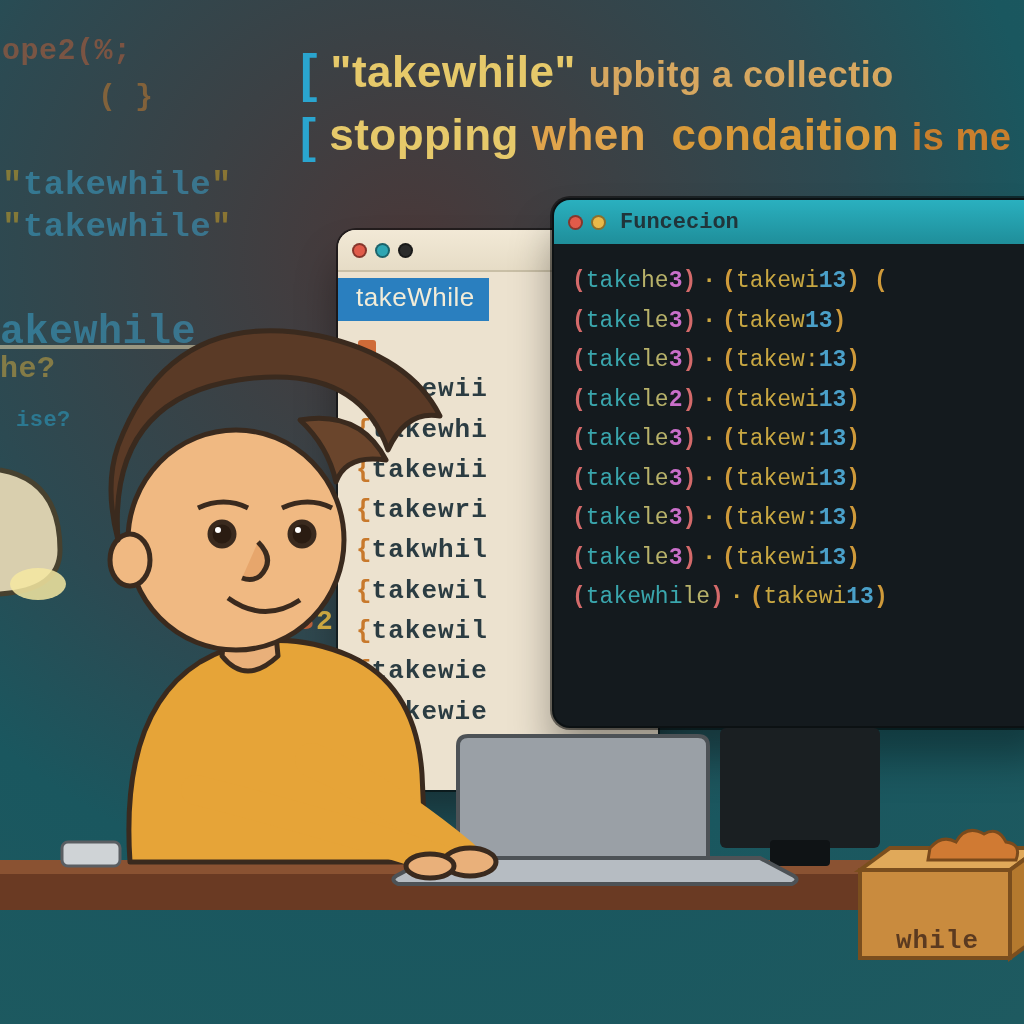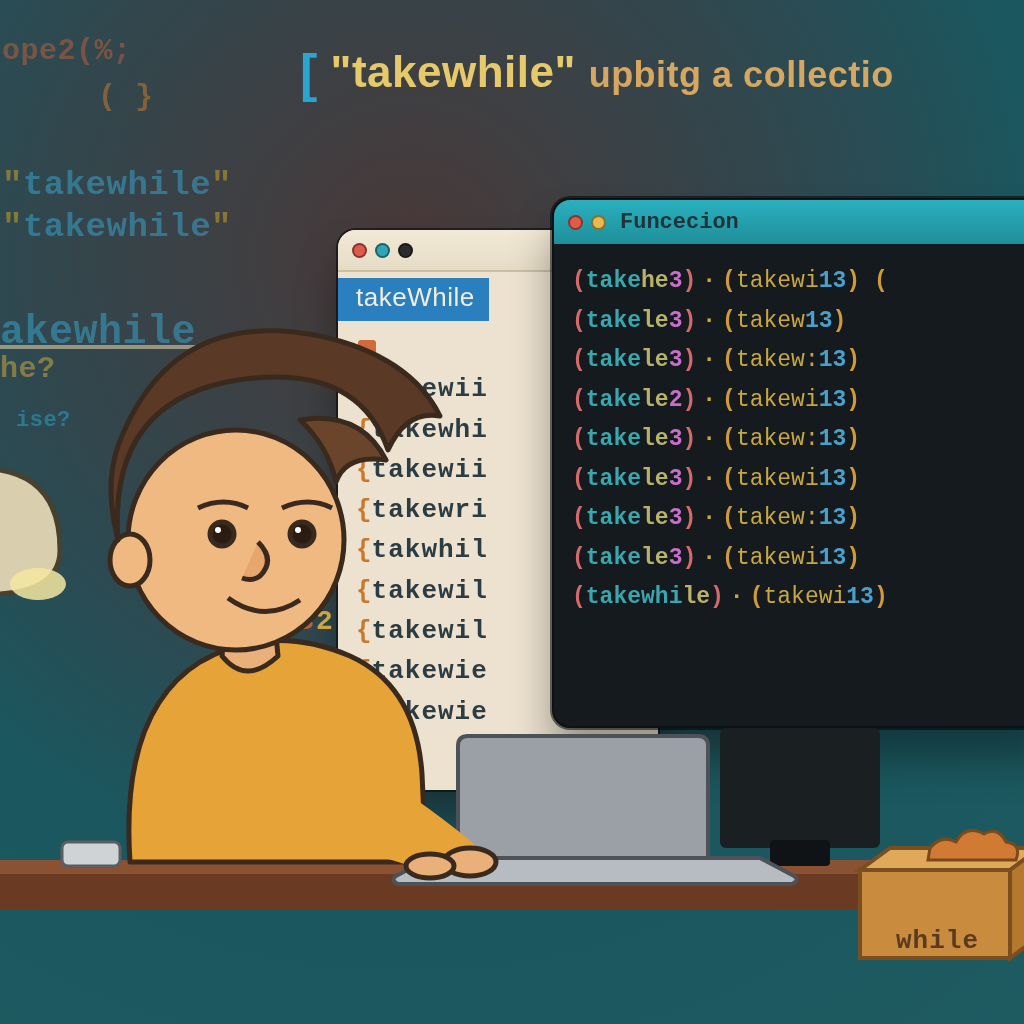--- a/index.html
+++ b/index.html
@@ -113,22 +113,22 @@
   }
   #win-right .titlebar .title { margin-left:6px; color:#20353a; }
   #win-right .body {
     padding: 18px 12px 10px 18px;
     font-family:"Courier New", monospace;
     font-size:23px;
     line-height:1.72;
     white-space:nowrap;
   }
   #win-right .p1 { color:#d46a6a; font-weight:800; }  
-  #win-right .w1 { color:#3aa6ad; font-weight:700;text-align:center; }  
-  #win-right .w1b{ color:#b8b26a; font-weight:700; }  
+  #win-right .w1 { color:#3aa6ad; font-weight:400;text-align:center; }  
+  #win-right .w1b{ color:#b8b26a; font-weight:400; }  
   #win-right .n1 { color:#c96fc9; font-weight:800; }  
   #win-right .p1c{ color:#d46a6a; font-weight:800; }  
   #win-right .bull{ color:#caa640; font-weight:900; padding:0 6px;}
   #win-right .p2 { color:#cf9a3a; font-weight:800; }
   #win-right .w2 { color:#c8a742; font-weight:400; }
   #win-right .n2 { color:#4aa0c9; font-weight:800; }
   #win-right .p2c{ color:#cf9a3a; font-weight:800; }
 
   
   #scene { position:absolute; inset:0; pointer-events:none; }
@@ -158,20 +158,27 @@
   <span class="q">"</span><span class="kw">takewhile</span><span class="q">"</span>
 </div>
 <div class="bg-code blur" style="left:0; top:302px; font-size:40px;text-decoration:underline;"><span class="kw">akewhile</span></div>
 <div class="bg-code blur" style="left:0; top:344px; font-size:30px; color:#caa640;text-align:right;">he?</div>
 <div class="bg-code blur" style="left:16px; top:400px; font-size:22px; color:#2aa0c7;">ise?</div>
 
 <div class="headline">
   <span class="br1">[</span>
   <span class="quote">"</span><span class="take">takewhile</span><span class="quote">"</span>
   <span class="rest">upbitg a collectio</span>
+  <span class="line2">
+    <span class="br2">[</span>
+    <span class="stop">stopping</span>
+    <span class="when">when</span>&nbsp;
+    <span class="cond">condaition</span>
+    <span class="isme">is me</span>
+  </span>
 </div>
 
 <div id="win-left" class="window">
   <div class="titlebar">
     <span class="dot red"></span>
     <span class="dot teal"></span>
     <span class="dot dark"></span>
   </div>
   <div class="tab">takeWhile</div>
   <div class="body">

